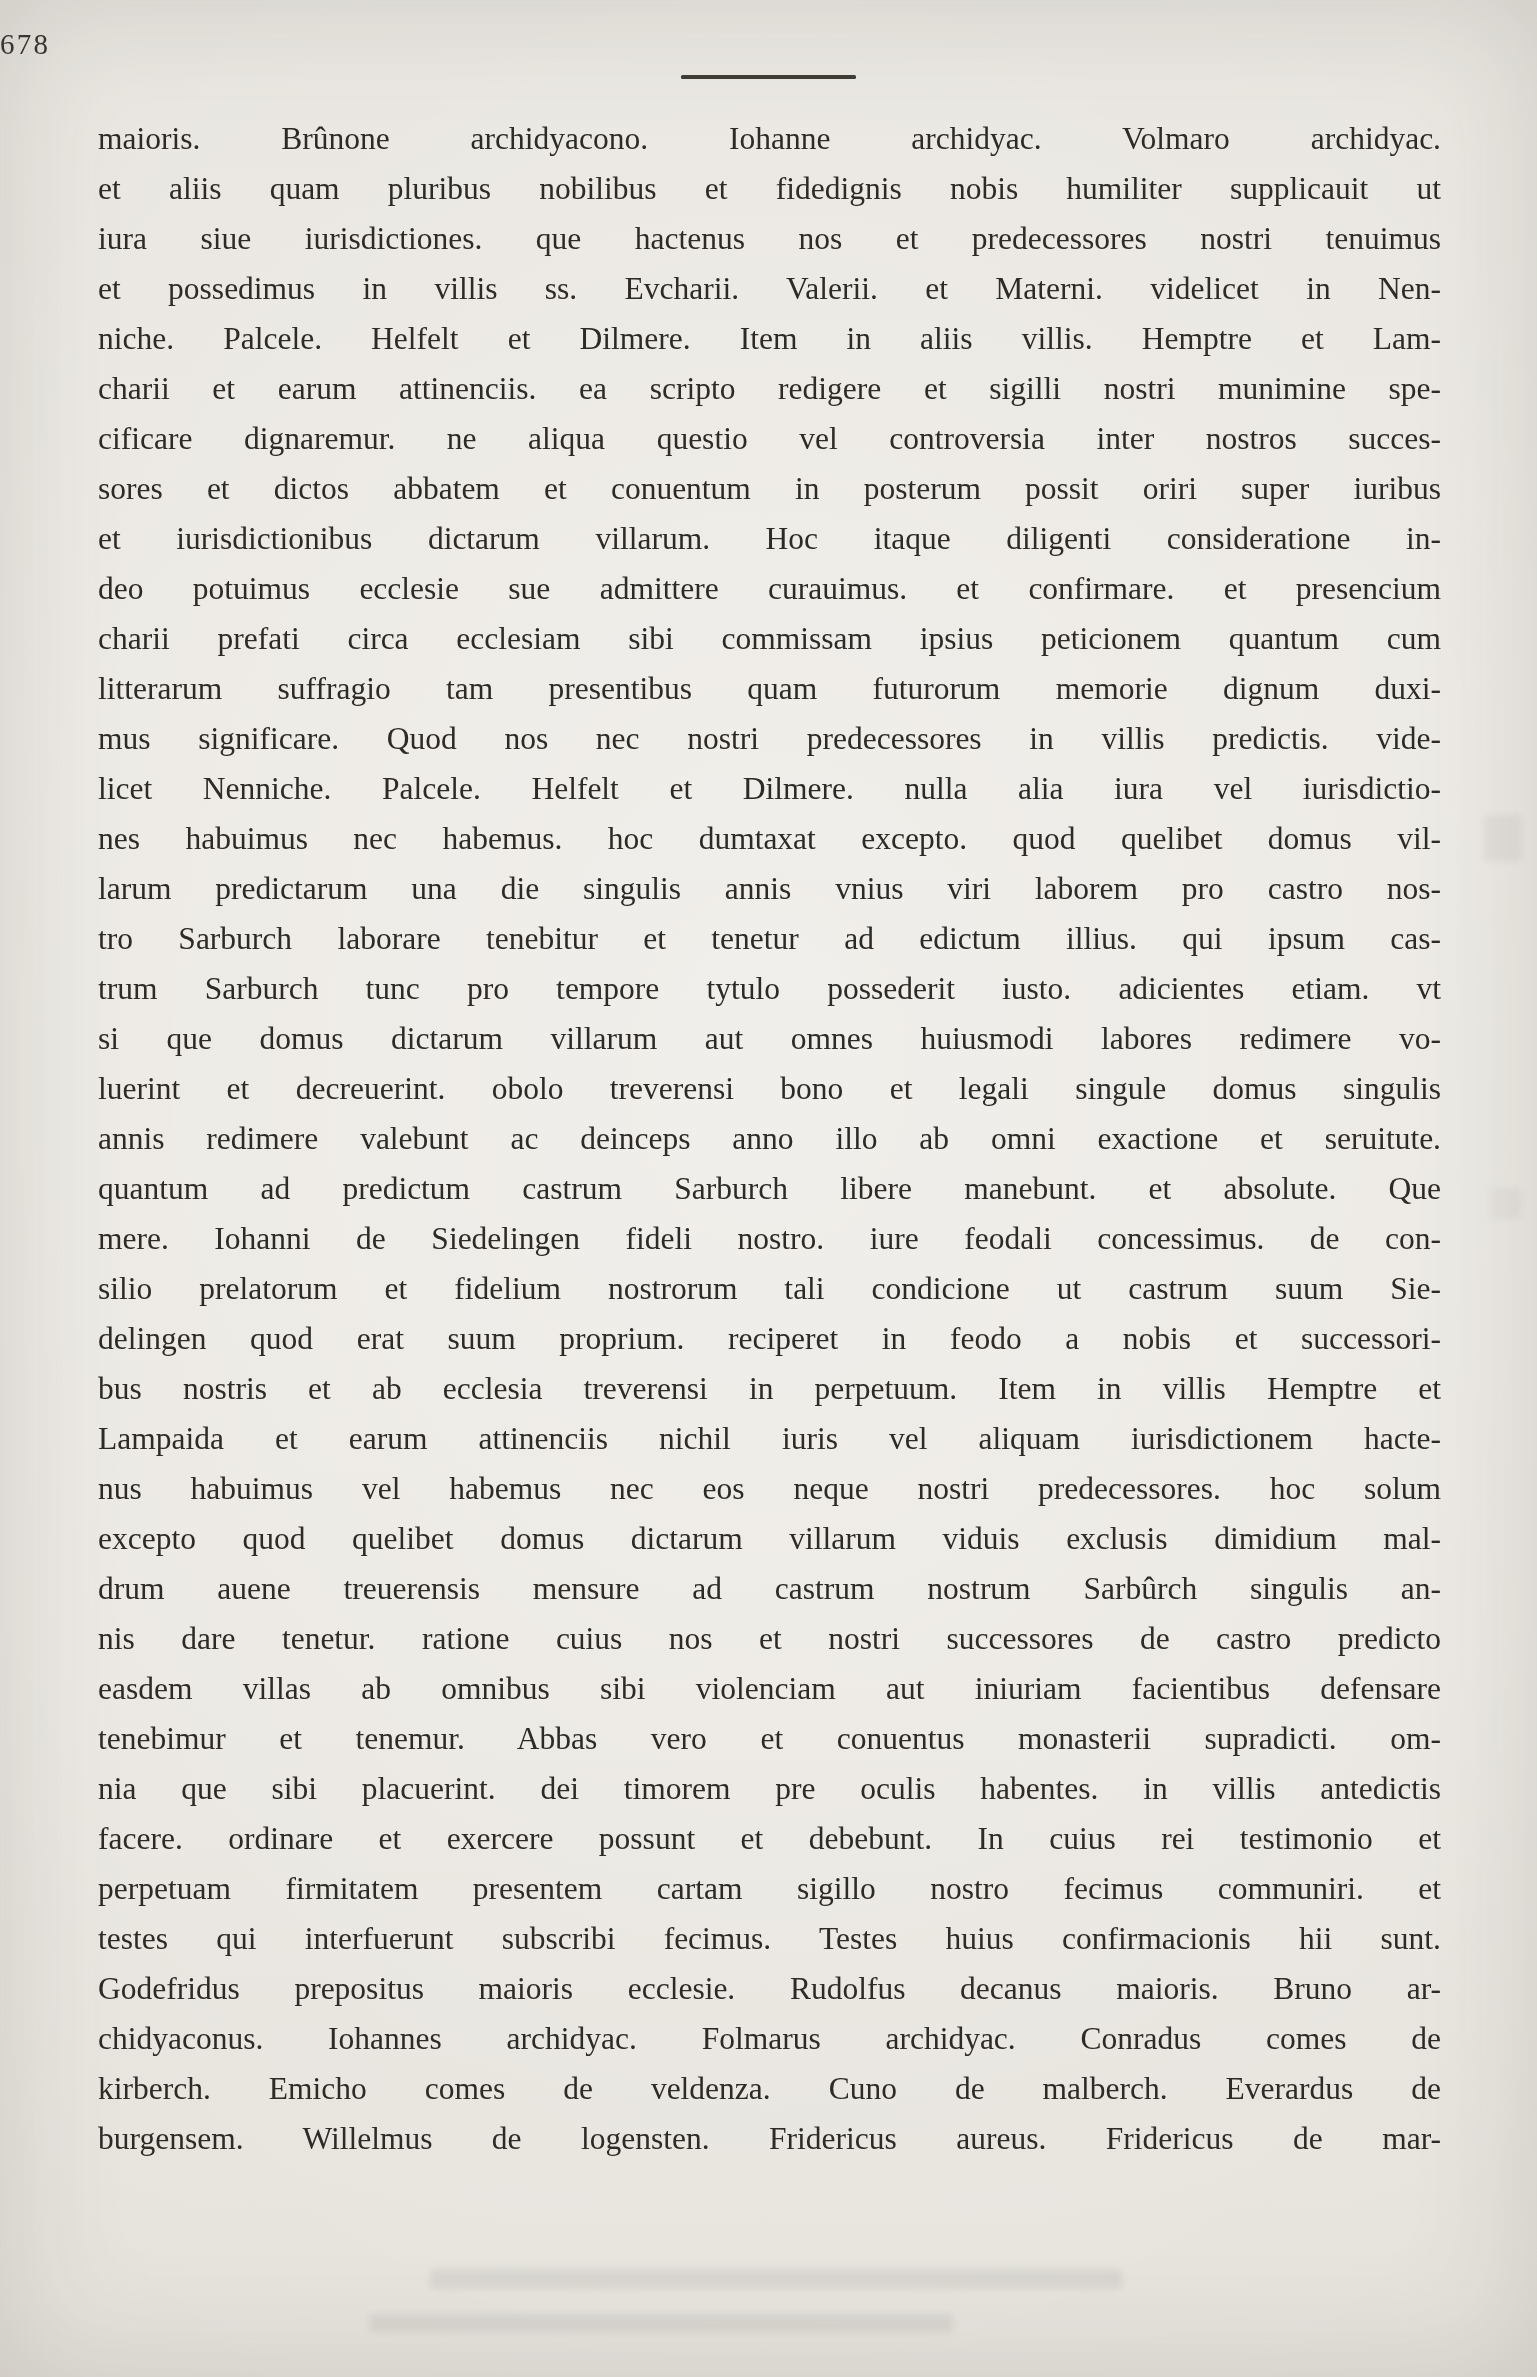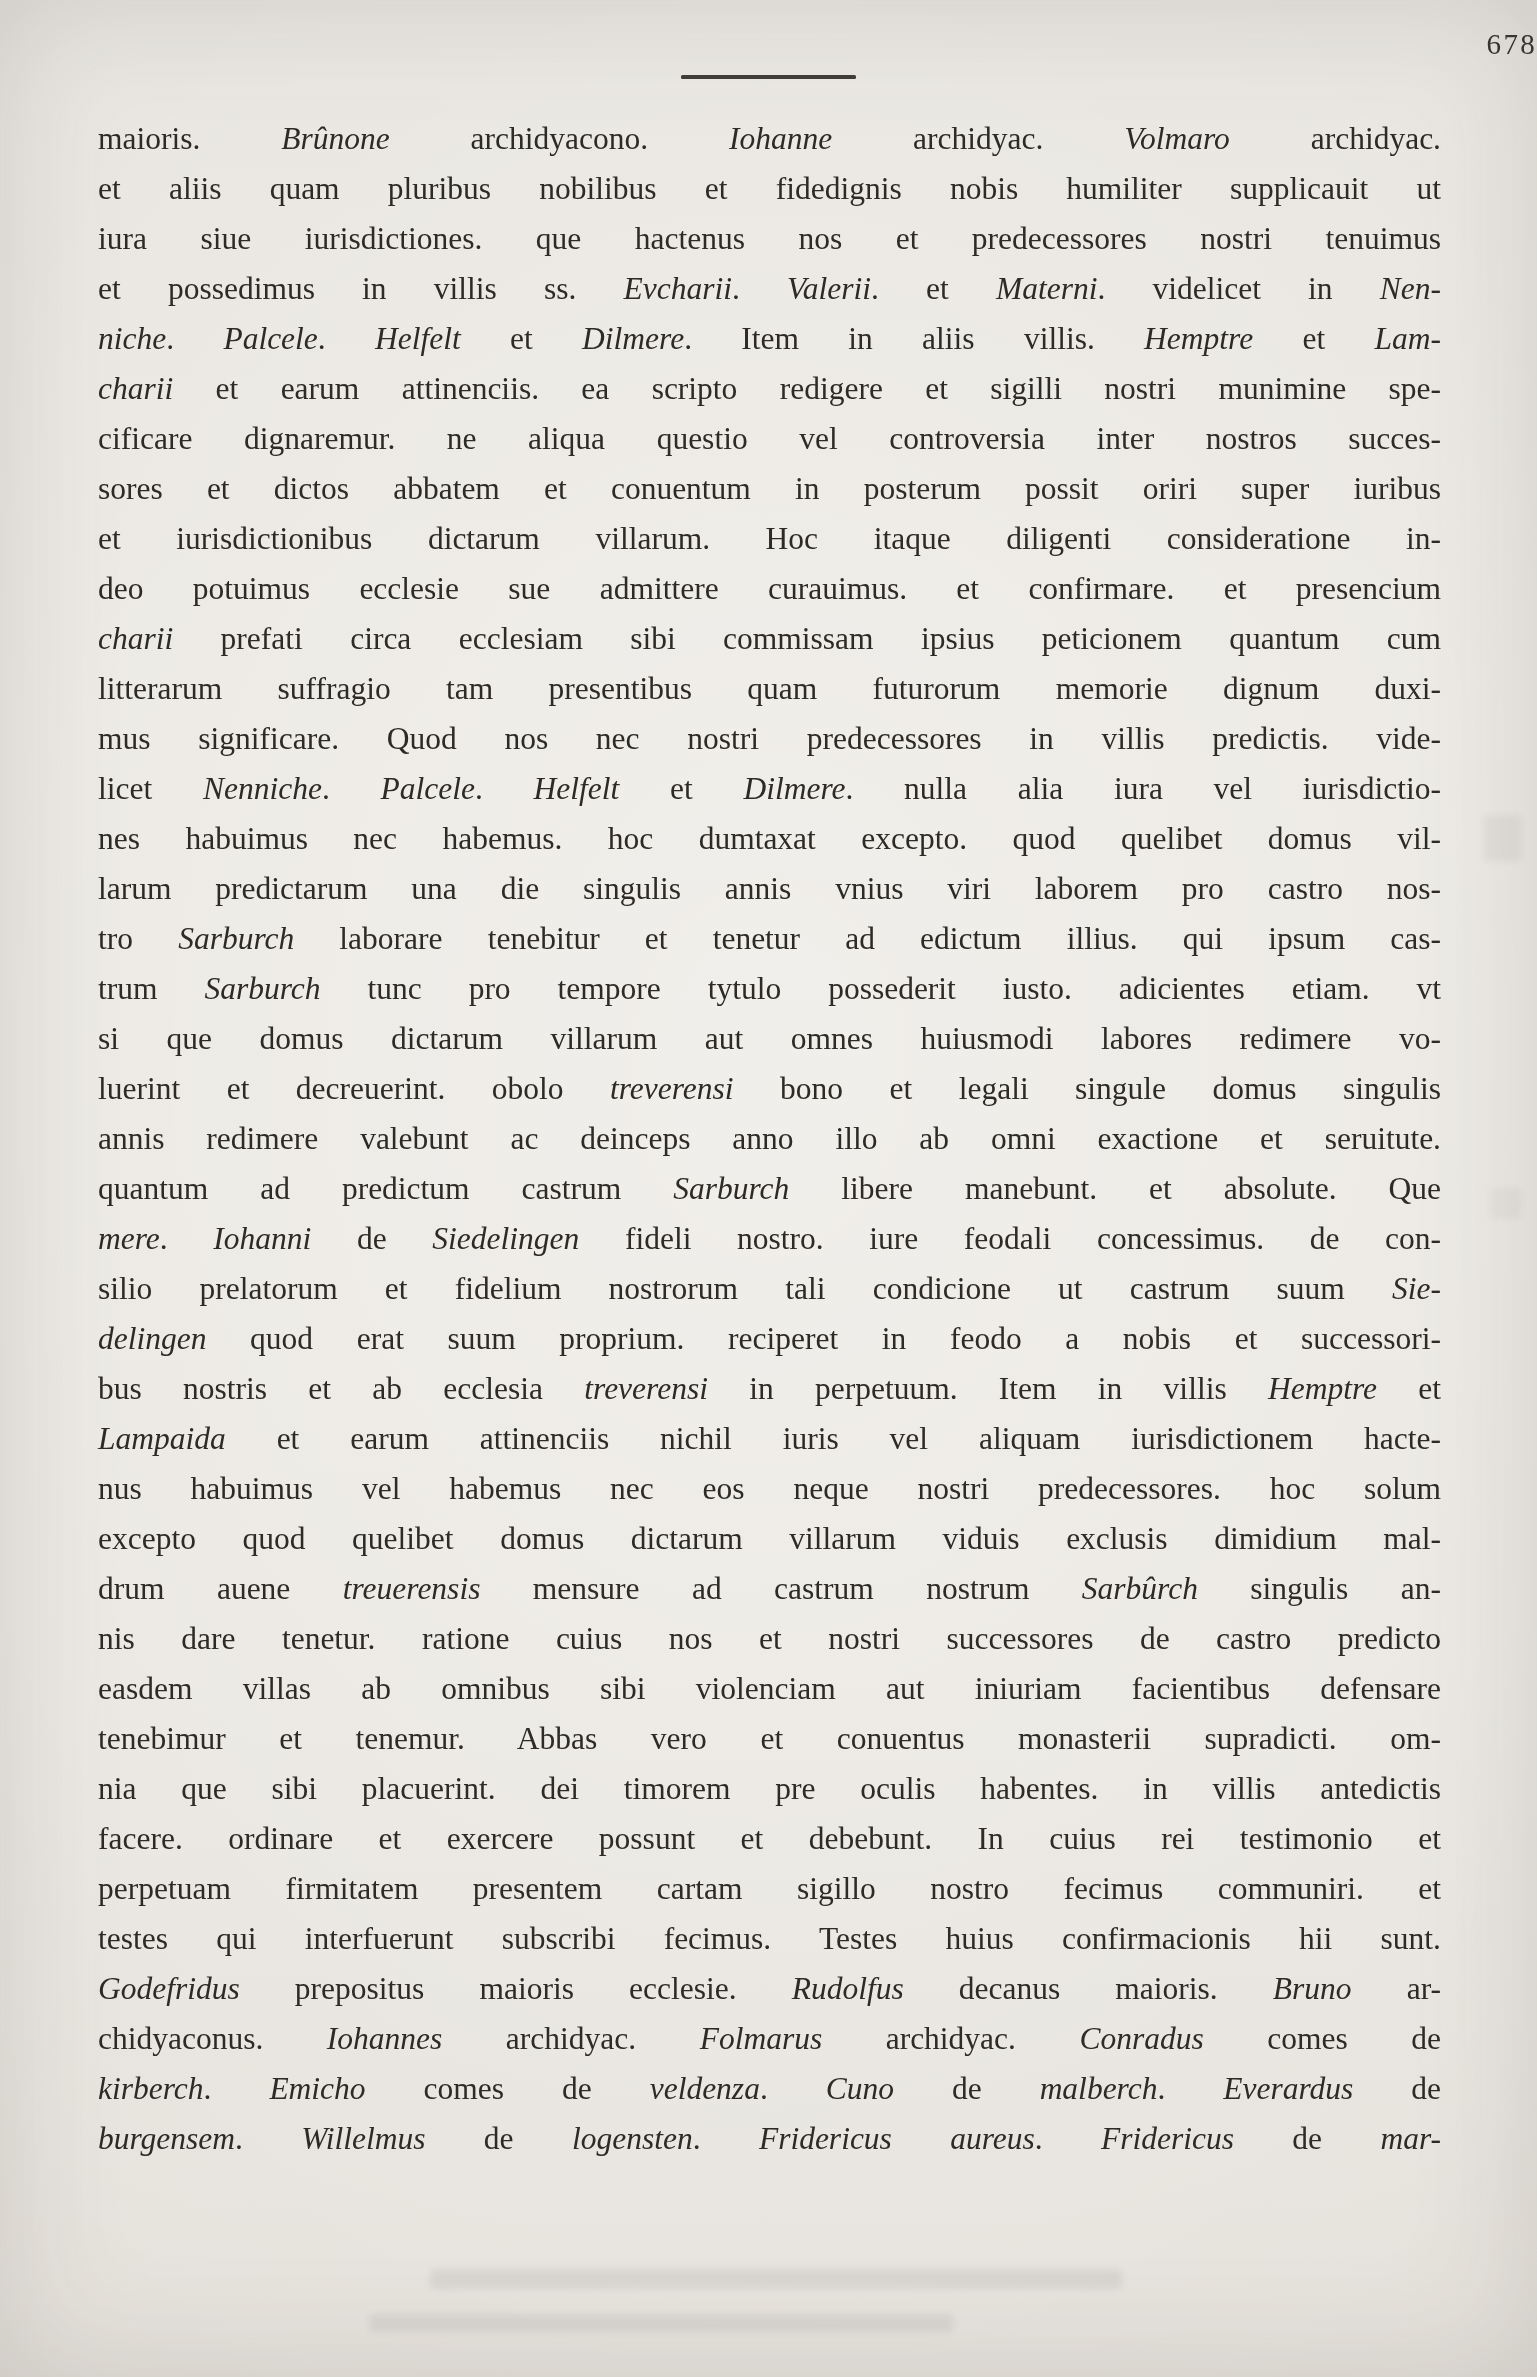--- a/index.html
+++ b/index.html
@@ -28,21 +28,21 @@
     position: absolute;
     inset: 0;
     pointer-events: none;
     box-shadow: inset 0 0 123px rgba(90,85,75,0.18);
   }
   .page-number {
     position: absolute;
     top: 28px;
     left: 0;
     width: 100%;
-    text-align: right;
+    text-align: left;
     font-size: 29px;
     letter-spacing: 2.3px;
     color: #35322c;
   }
   .page-rule {
     position: absolute;
     top: 75px;
     left: calc(50% - 88px);
     width: 175px;
     height: 3.8px;
@@ -58,21 +58,20 @@
     line-height: 50px;
     color: #2e2b26;
     text-rendering: optimizeLegibility;
   }
   .line {
     text-align: justify;
     text-align-last: justify;
     white-space: normal;
   }
   .it {
-    font-style: italic;
   }
   
   .bleed {
     position: absolute;
     background: rgba(95, 95, 100, 0.10);
     filter: blur(3.1px);
     border-radius: 4.6px;
     pointer-events: none;
   }
   .bleed-1 { top: 2269px; left: 430px;  width: 692px; height: 20px; }

